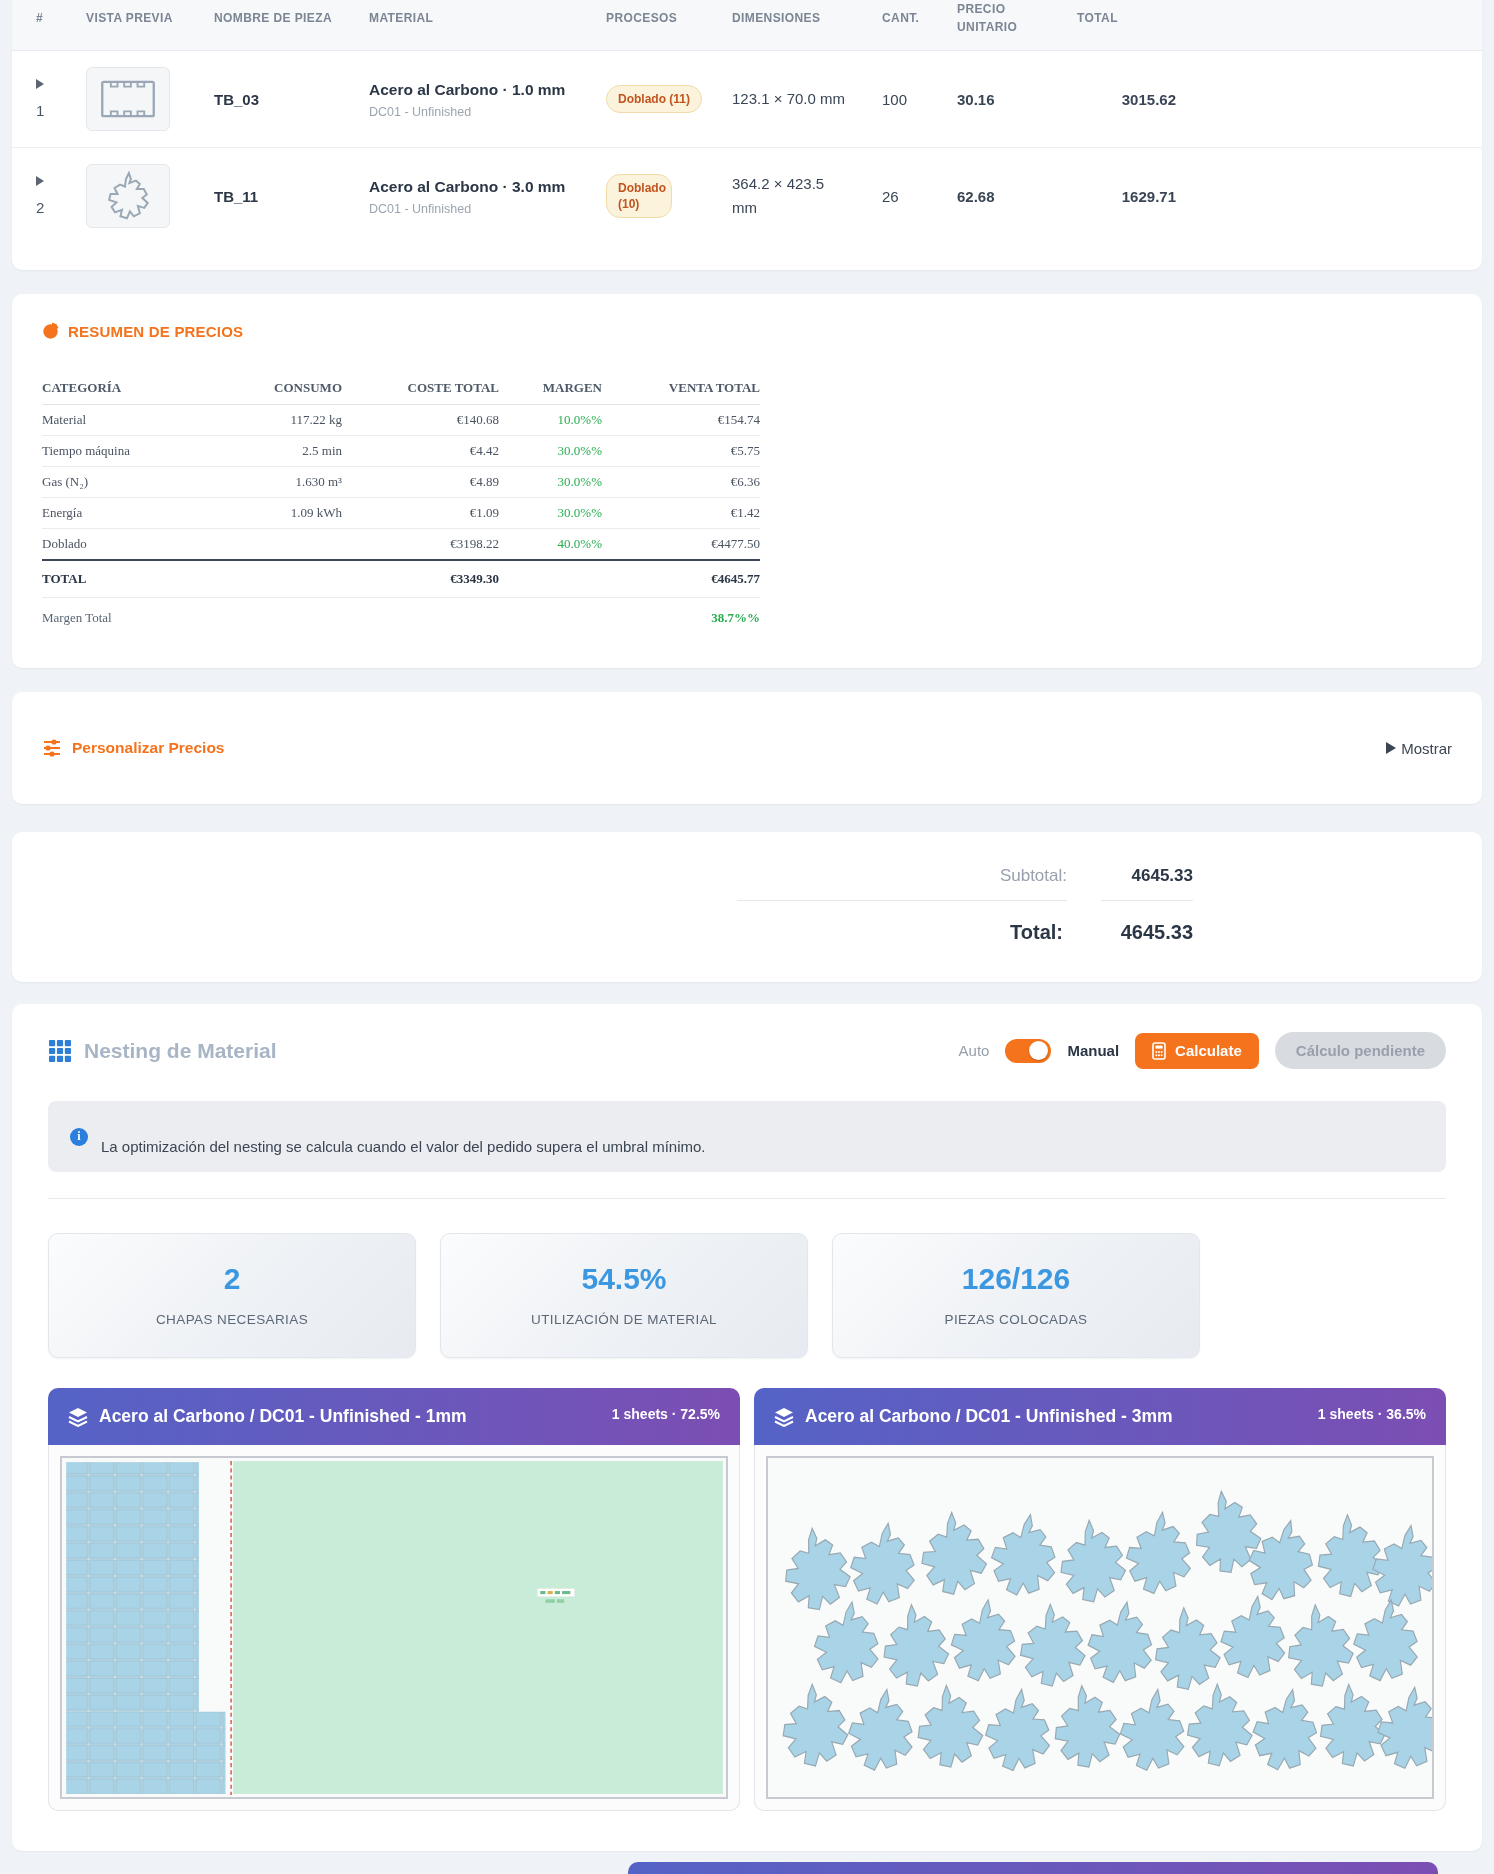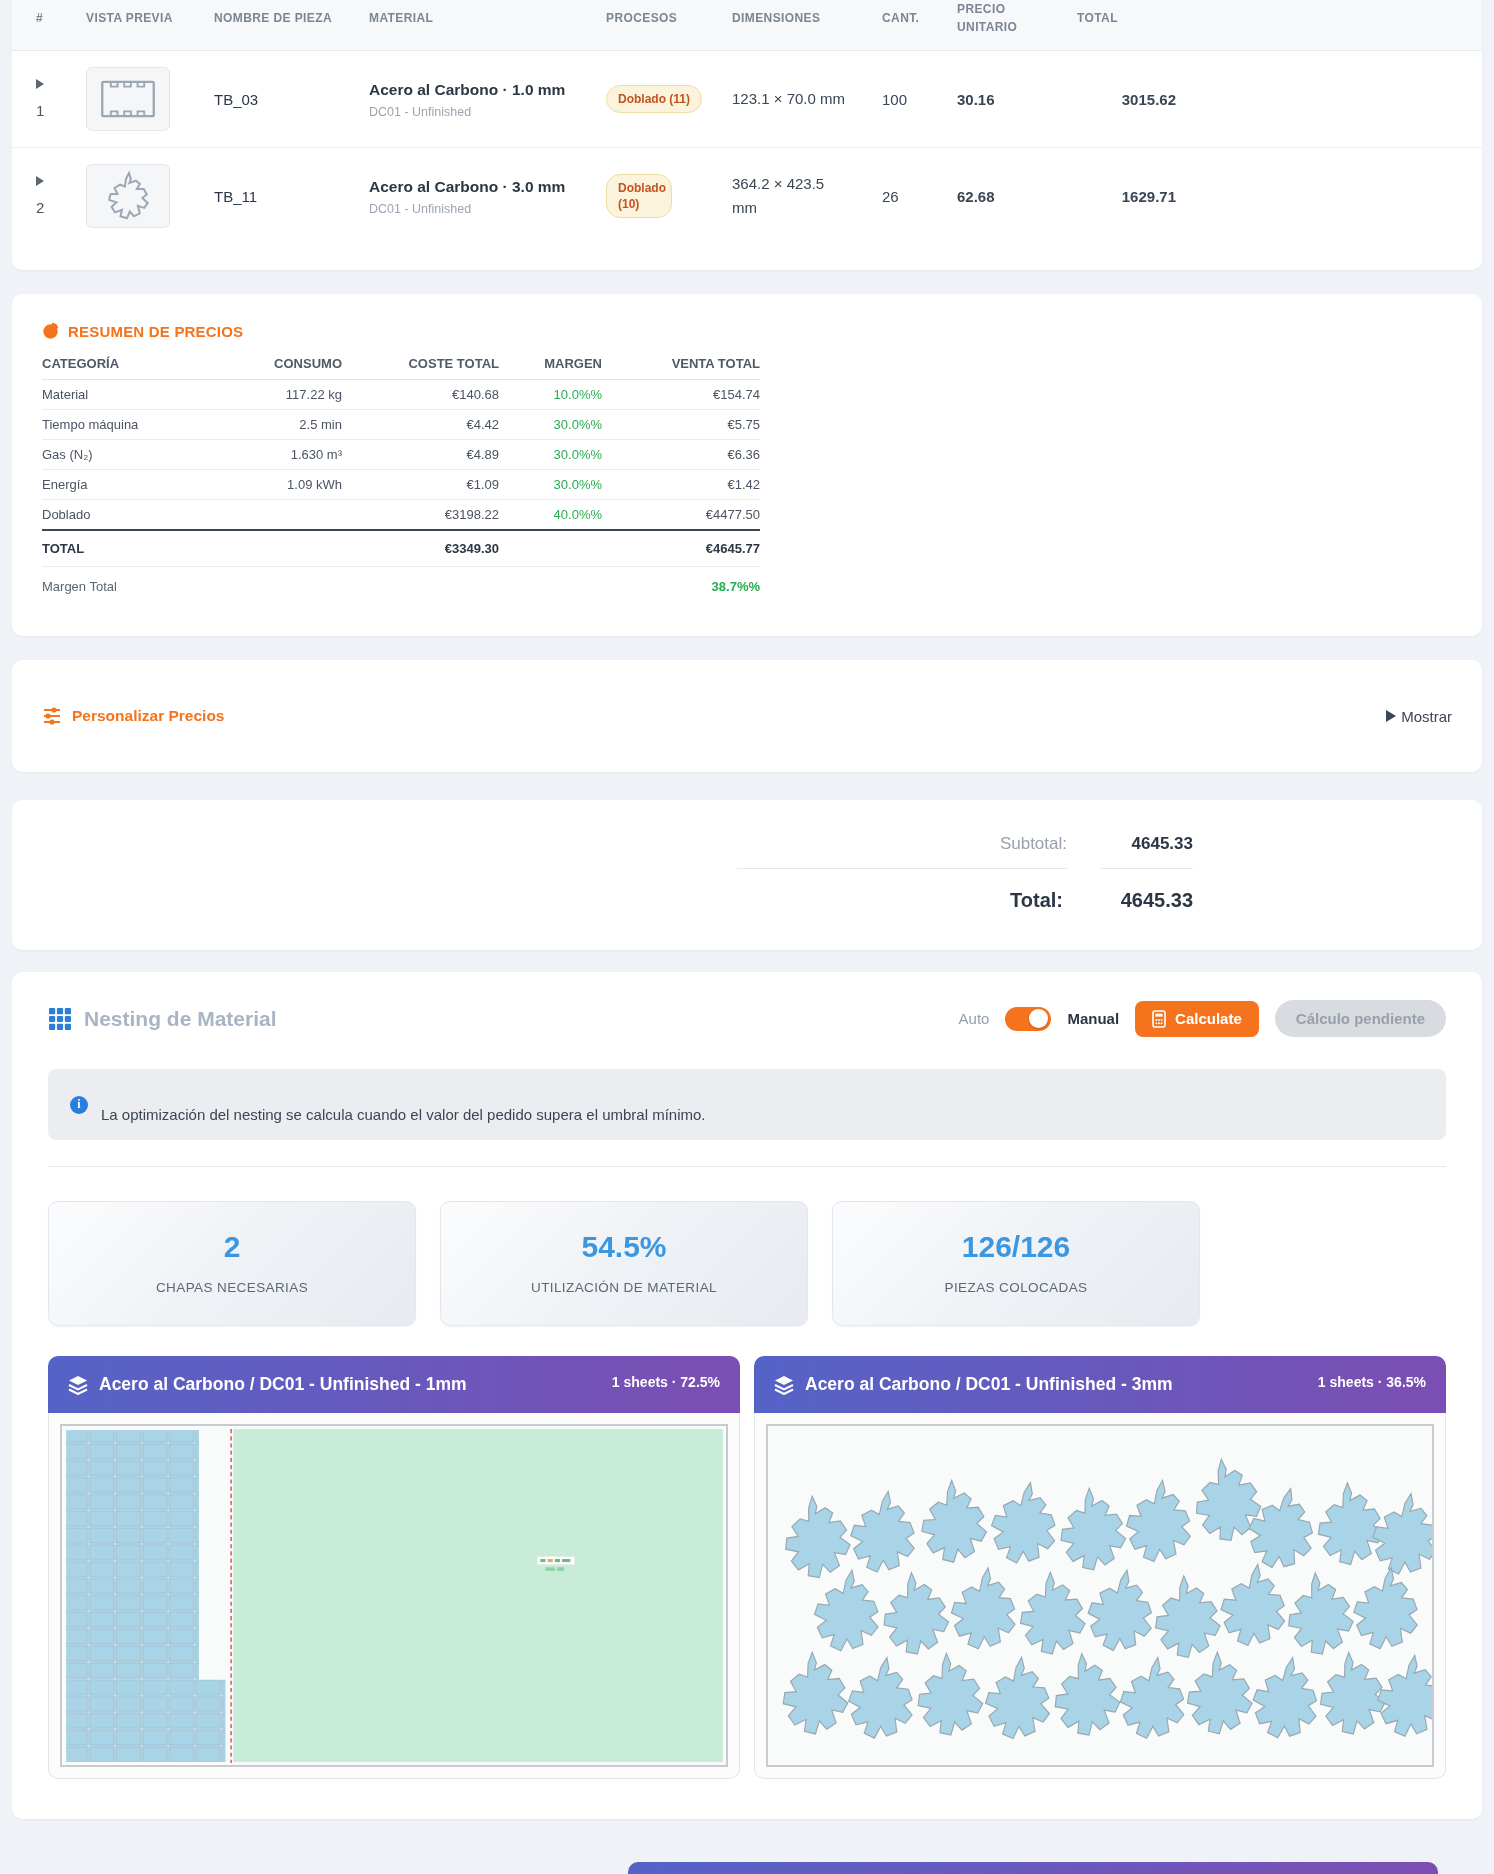--- a/index.html
+++ b/index.html
@@ -23,36 +23,36 @@
   }
   table.parts td { padding:16px 10px; border-bottom:1px solid #edf0f3; vertical-align:middle; font-size:15px; color:#3a4555; }
   table.parts .c-first { padding-left:24px; }
   table.parts tr:last-child td { border-bottom:none; }
   .caret { display:inline-block; width:0; height:0; border-left:8px solid #5c6673; border-top:5px solid transparent; border-bottom:5px solid transparent; margin-bottom:10px; cursor:pointer; }
   .rowidx { font-size:15px; color:#4a5564; }
   .thumb {
     width:84px; height:64px; background:#f4f6f8; border:1px solid #e3e7eb; border-radius:6px;
     display:flex; align-items:center; justify-content:center;
   }
-  .pname { font-weight:400; font-size:15px; color:#2b3646; }
+  .pname { font-weight:700; font-size:15px; color:#2b3646; }
   .mat-name { font-weight:700; font-size:15.5px; color:#2b3646; line-height:1.45; }
   .mat-sub { font-size:12.5px; color:#9aa5b1; margin-top:3px; }
   .badge {
     display:inline-block; background:#fcf3dc; border:1px solid #f0dca8; color:#c2541f;
     font-size:12px; font-weight:700; padding:5px 11px; border-radius:14px; line-height:1.35;
   }
   .badge.wrap { max-width:66px; }
   .dims { max-width:118px; line-height:1.6; }
   .num-bold { font-weight:700; color:#2b3646; }
   .t-right { text-align:right; }
 
   
   .summary-card { margin-top:24px; padding:28px 30px 30px 30px; }
   .summary-title { display:flex; align-items:center; gap:8px; color:#f4731c; font-weight:700; font-size:15px; letter-spacing:.2px; }
-  table.sum { margin-top:8px; width:718px; border-collapse:collapse; font-family:Liberation Sans, sans-serif; font-size:13px; color:#4a5462; }
+  table.sum { margin-top:32px; width:718px; border-collapse:collapse; font-family:Liberation Serif, serif; font-size:13px; color:#4a5462; }
   table.sum th { font-weight:700; color:#4e5a68; text-align:right; padding:8px 0; border-bottom:1px solid #dfe3ea; }
   table.sum th.cat, table.sum td.cat { text-align:left; }
   table.sum td { padding:7px 0; border-bottom:1px solid #e8ebf0; text-align:right; }
   table.sum .green { color:#27ae50; }
   table.sum tr.total-row td { border-top:2px solid #3b4656; border-bottom:1px solid #e8ebf0; font-weight:700; color:#2b3646; padding:10px 0; }
   table.sum tr.mt-row td { border-bottom:none; padding:12px 0; color:#5a6573; }
   table.sum tr.mt-row td.green { font-weight:700; color:#27ae50; }
 
   
   .custom-card { margin-top:24px; padding:0 30px; height:112px; display:flex; align-items:center; justify-content:space-between; }

